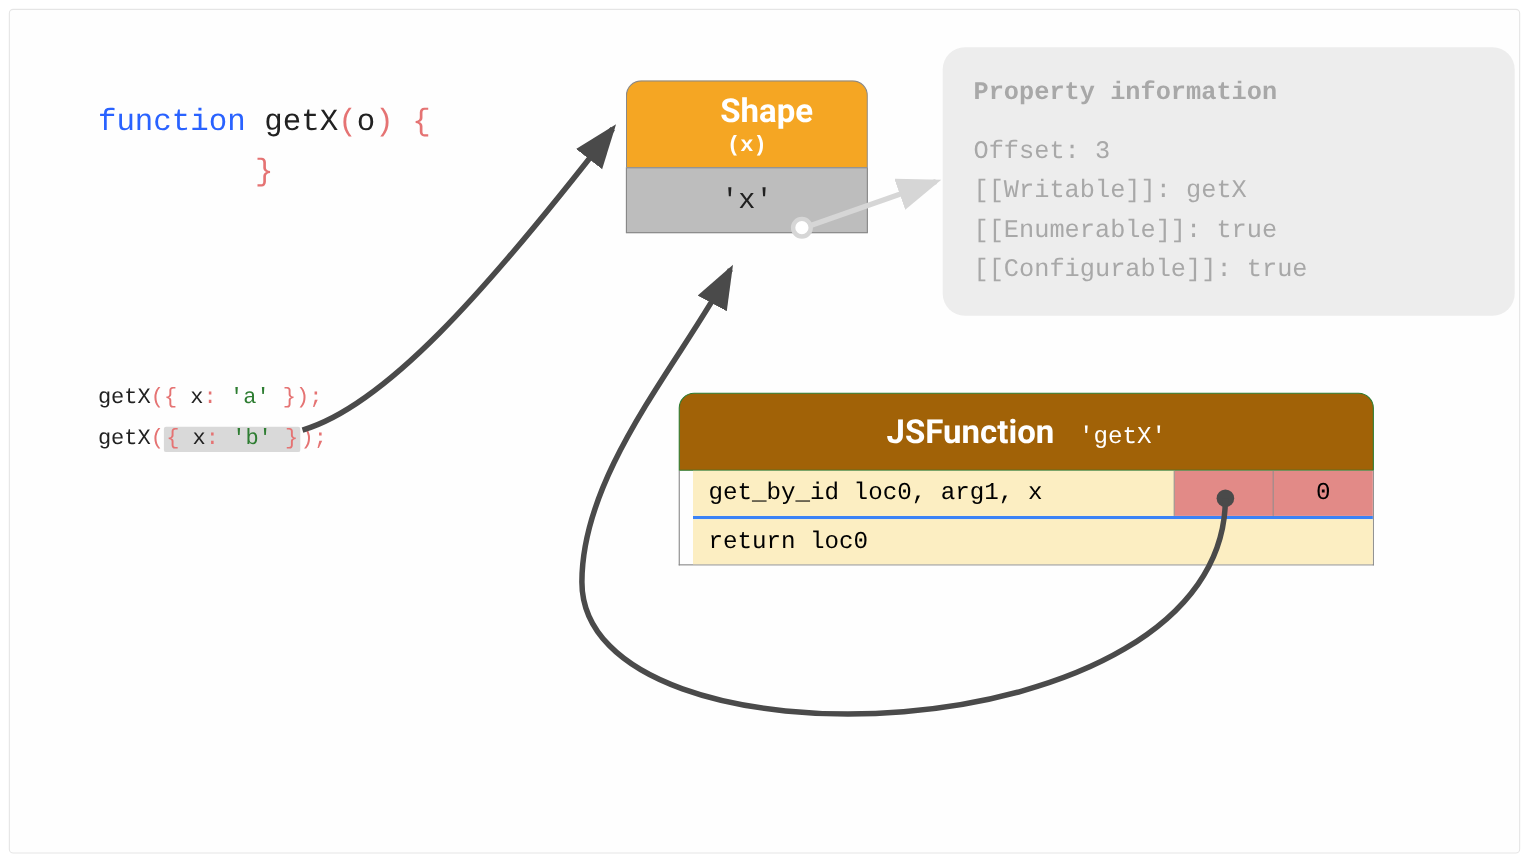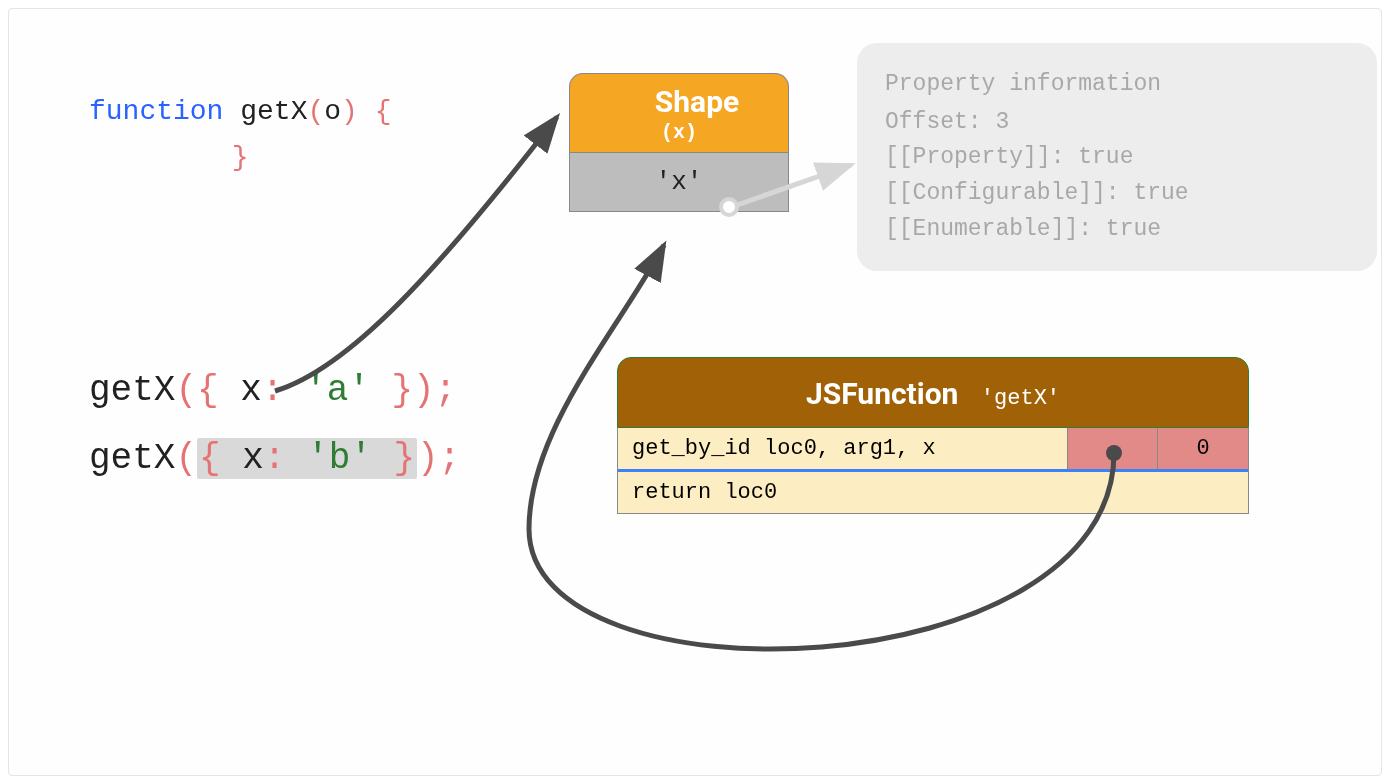--- a/index.html
+++ b/index.html
@@ -34,22 +34,22 @@
   }
   .kw   { color: #2962ff; }   
   .id   { color: #212121; }
   .punc { color: #e57373; }   
   .str  { color: #2e7d32; }   
   .call { color: #212121; }
   .hl   { background: #d9d9d9; border-radius: 2px; padding: 0 2px; }
 
   .calls-block {
     position: absolute;
-    left: 80px; top: 348px;
-    font-size: 36px;
+    left: 80px; top: 334px;
+    font-size: 20px;
     line-height: 1.9;
     color: #212121;
   }
 
   
   .shape-box {
     position: absolute;
     left: 560px; top: 64px;
     width: 220px;
   }
@@ -79,21 +79,21 @@
     position: absolute;
     left: 848px; top: 34px;
     width: 520px;
     background: #ededed;
     border-radius: 20px;
     padding: 24px 28px;
     color: #a8a8a8;
     font-size: 23px;
     line-height: 1.55;
   }
-  .prop-title { font-weight: 400; margin-bottom: 2px; }
+  .prop-title { font-weight: 700; margin-bottom: 18px; }
 
   
   .jsfunc {
     position: absolute;
     left: 608px; top: 348px;
     width: 632px;
   }
   .jsfunc-header {
     background: #a16207;
     border: 1px solid #2e7d32;
@@ -101,20 +101,21 @@
     text-align: center;
     border-radius: 14px 14px 0 0;
     padding: 18px 0 16px 0;
     font-size: 30px;
     font-weight: 700;
   }
   .jsfunc-header .fname { font-size: 22px; font-weight: 500; }
   .jsfunc-body {
     border: 1px solid #888;
     border-top: none;
+    padding-left: 12px;
   }
   .jsfunc-row {
     display: flex;
     align-items: stretch;
     font-size: 22px;
   }
   .jsfunc-row + .jsfunc-row { border-top: 3px solid #3b82f6; }
   .jsfunc-cell {
     padding: 8px 14px;
     border-right: 1px solid #888;
@@ -163,23 +164,23 @@
       <div class="shape-sub mono">(x)</div>
     </div>
     <div class="shape-cell mono">
       <span>'x'</span>
     </div>
   </div>
 
   <div class="prop-card mono">
     <div class="prop-title">Property information</div>
     <div>Offset: 3</div>
-    <div>[[Property]]: true</div>
+    <div>[[Writable]]: getX</div>
+    <div>[[Enumerable]]: true</div>
     <div>[[Configurable]]: true</div>
-    <div>[[Enumerable]]: true</div>
   </div>
 
   <div class="jsfunc">
     <div class="jsfunc-header">
       <span>JSFunction</span>
       <span>&nbsp;</span>
       <span class="fname mono">'getX'</span>
     </div>
     <div class="jsfunc-body mono">
       <div class="jsfunc-row">

